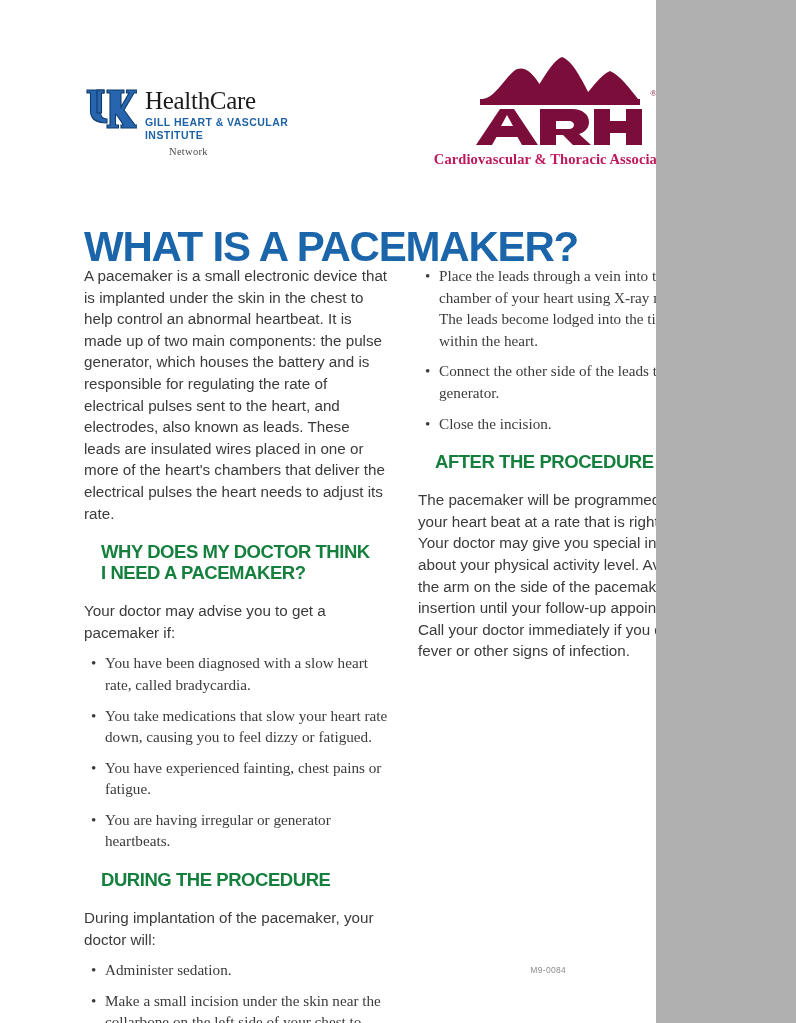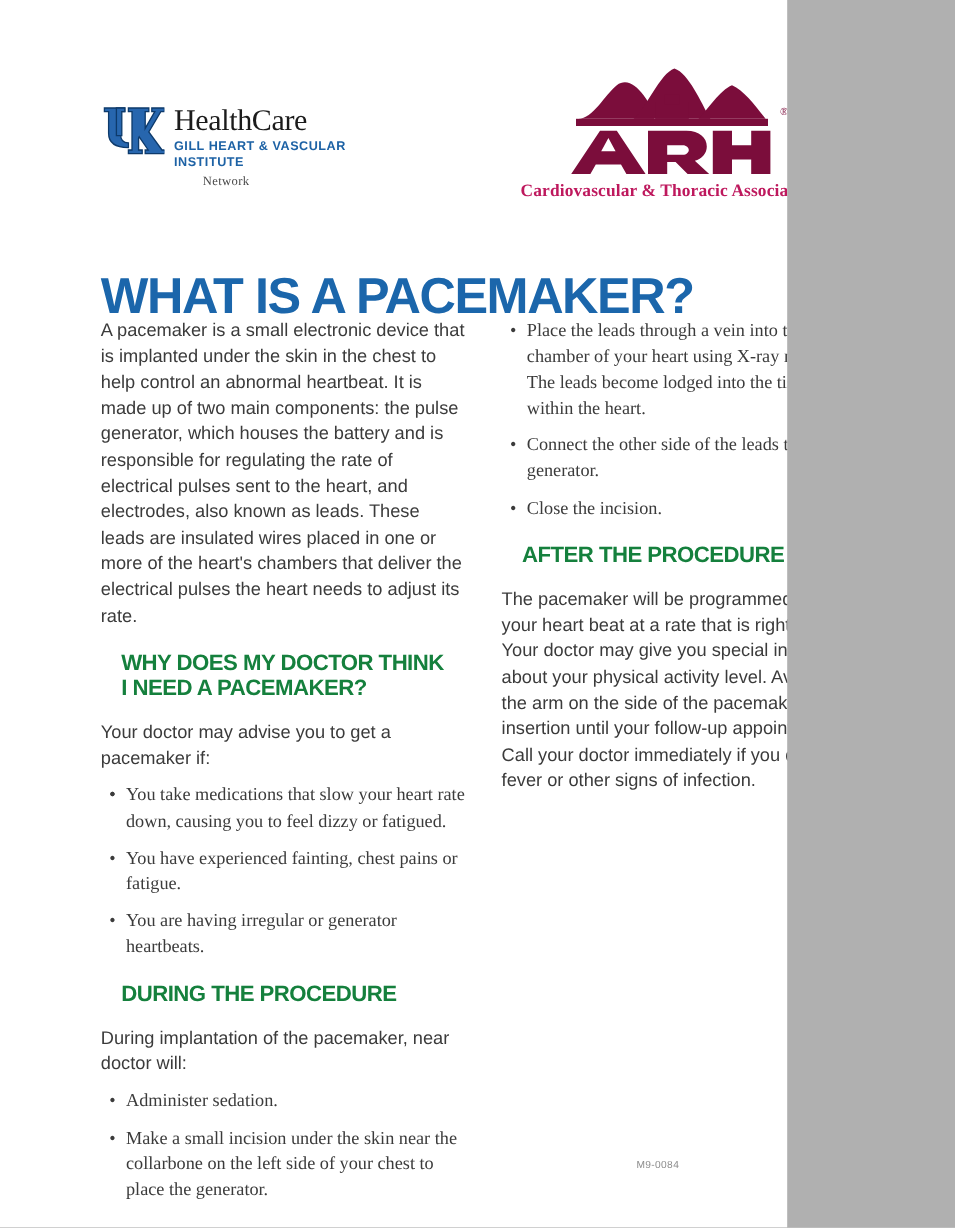--- a/index.html
+++ b/index.html
@@ -241,38 +241,39 @@
 
     <p class="body">A pacemaker is a small electronic device that is implanted under the skin in the chest to help control an abnormal heartbeat. It is made up of two main components: the pulse generator, which houses the battery and is responsible for regulating the rate of electrical pulses sent to the heart, and electrodes, also known as leads. These leads are insulated wires placed in one or more of the heart's chambers that deliver the electrical pulses the heart needs to adjust its rate.</p>
 
     <h2 class="section sp-before-h2">WHY DOES MY DOCTOR THINK I NEED A PACEMAKER?</h2>
 
     <p class="body sp-after-h2">Your doctor may advise you to get a pacemaker if:</p>
 
     <ul class="bullets">
       <li>
         <span class="dot">•</span>
+        <span>You have been diagnosed with a slow heart rate, called bradycardia.</span>
       </li>
       <li>
         <span class="dot">•</span>
         <span>You take medications that slow your heart rate down, causing you to feel dizzy or fatigued.</span>
       </li>
       <li>
         <span class="dot">•</span>
         <span>You have experienced fainting, chest pains or fatigue.</span>
       </li>
       <li>
         <span class="dot">•</span>
         <span>You are having irregular or generator heartbeats.</span>
       </li>
     </ul>
 
     <h2 class="section sp-before-h2">DURING THE PROCEDURE</h2>
 
-    <p class="body sp-after-h2">During implantation of the pacemaker, near doctor will:</p>
+    <p class="body sp-after-h2">During implantation of the pacemaker, your doctor will:</p>
 
     <ul class="bullets">
       <li>
         <span class="dot">•</span>
         <span>Administer sedation.</span>
       </li>
       <li>
         <span class="dot">•</span>
         <span>Make a small incision under the skin near the collarbone on the left side of your chest to place the generator.</span>
       </li>

